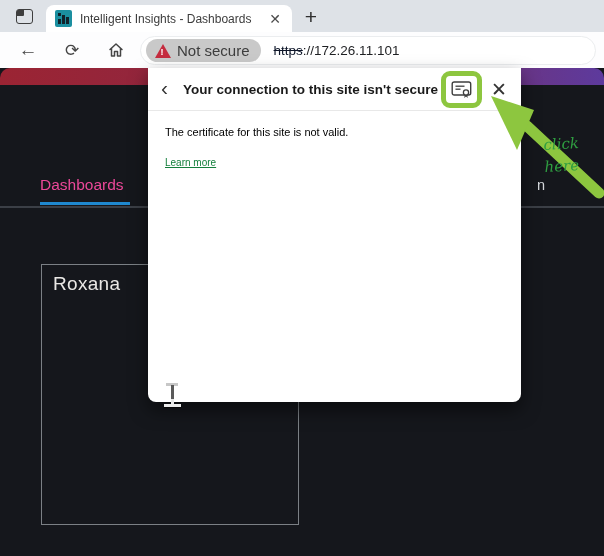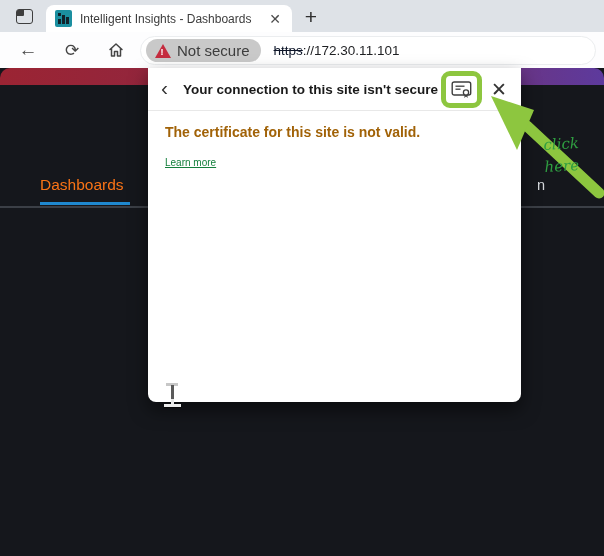--- a/index.html
+++ b/index.html
@@ -43,40 +43,40 @@
   .warn-tri span { position:absolute; left:-2.5px; top:3px; color:#fff; font-size:9px; font-weight:bold; }
   .sec-badge-label { font-size:15px; color:#3d3d3d; }
   .url { margin-left:13px; font-size:13.5px; color:#1f2023; }
   .url .scheme { color:#0f172a; text-decoration:line-through; }
 
   
   .page { position:absolute; left:0; top:68px; width:604px; height:488px; background:#15171c;
     border-radius:10px 10px 0 0; }
   .page-topbar { position:absolute; left:0; top:0; width:604px; height:17px;
     background:linear-gradient(90deg,#9b2433 0%, #8c2744 45%, #5d3a9d 100%); border-radius:10px 10px 0 0; }
-  .nav-active { position:absolute; left:40px; top:108px; font-size:15.5px; color:#f97316; cursor:pointer; }
+  .nav-active { position:absolute; left:40px; top:108px; font-size:15.5px; color:#ec4899; cursor:pointer; }
   .nav-underline { position:absolute; left:40px; top:134px; width:90px; height:3px; background:#1f88cf; }
   .nav-divider { position:absolute; left:0; top:138px; width:604px; height:2px; background:#3b3f46; }
   .nav-partial { position:absolute; left:537px; top:109px; font-size:14.5px; color:#d3d6da; }
   .tile { position:absolute; left:41px; top:196px; width:258px; height:261px; border:1px solid #7b8085; }
   .tile-title { padding:8px 0 0 11px; font-size:19px; color:#eae8e5; letter-spacing:.3px; }
 
   
   .popup { position:absolute; left:148px; top:68px; width:373px; height:334px; background:#ffffff;
     border-radius:0 0 8px 8px; box-shadow:0 8px 18px rgba(0,0,0,.5); z-index:10; }
   .popup-header { display:flex; align-items:center; height:43px; padding:0 8px 0 13px;
     border-bottom:1px solid #e8e8e8; }
   .popup-back { width:22px; font-size:21px; color:#333; line-height:1; padding-bottom:3px; cursor:pointer; }
   .popup-title { flex:1; font-size:13.5px; font-weight:bold; color:#1a1a1a; }
   .cert-btn { width:41px; height:37px; border:5px solid #8dc63f; border-radius:9px;
     display:flex; align-items:center; justify-content:center; cursor:pointer; background:#fff; }
   .popup-close { width:28px; height:28px; margin-left:3px; display:flex; align-items:center;
     justify-content:center; font-size:19px; color:#333; cursor:pointer; }
   .popup-body { padding:13px 18px 0 17px; }
-  .popup-body p { font-size:14px; line-height:16.5px; color:#a16207; margin-bottom:11px;font-weight:bold; }
+  .popup-body p { font-size:11px; line-height:16.5px; color:#000000; margin-bottom:11px; }
   .learn-more { display:inline-block; margin-top:3px; font-size:10px; color:#15803d;
     text-decoration:underline; cursor:pointer; }
 
   
   .annot-svg { position:absolute; left:0; top:0; width:604px; height:556px; z-index:20; pointer-events:none; }
   .click-note { position:absolute; left:544px; top:133px; z-index:20; color:#2f9e41;
     font-family:"DejaVu Serif", serif; font-style:italic; font-size:15px; line-height:22px;
     transform:rotate(-3deg); pointer-events:none; }
 
   
@@ -117,30 +117,33 @@
         <path d="M3 8.5 L9 3 L15 8.5 M4.5 7.5 V15 H7.5 V10.5 H10.5 V15 H13.5 V7.5" fill="none" stroke="#454545" stroke-width="1.5" stroke-linejoin="round" stroke-linecap="round"></path>
       </svg>
     </div>
     <div class="addressbar">
       <div class="sec-badge">
         <div class="warn-tri">
           <span>!</span>
         </div>
         <span class="sec-badge-label">Not secure</span>
       </div>
-      <div class="url"><span class="scheme">https</span><span>://172.30.11.101</span></div>
+      <div class="url"><span class="scheme">https</span><span>://172.26.11.101</span></div>
     </div>
   </div>
 
   <div class="page">
     <div class="page-topbar"></div>
     <div class="nav-active">Dashboards</div>
     <div class="nav-underline"></div>
     <div class="nav-divider"></div>
     <div class="nav-partial">n</div>
+    <div class="tile">
+      <div class="tile-title">Roxana</div>
+    </div>
   </div>
 
   <div class="popup">
     <div class="popup-header">
       <div class="popup-back">‹</div>
       <div class="popup-title">Your connection to this site isn't secure</div>
       <div class="cert-btn">
         <svg width="21" height="19" viewBox="0 0 21 19">
           <rect x="1.2" y="2" width="18.5" height="13" rx="2" fill="none" stroke="#3f3f3f" stroke-width="1.4"></rect>
           <line x1="4.5" y1="6.2" x2="13.5" y2="6.2" stroke="#3f3f3f" stroke-width="1.3"></line>

